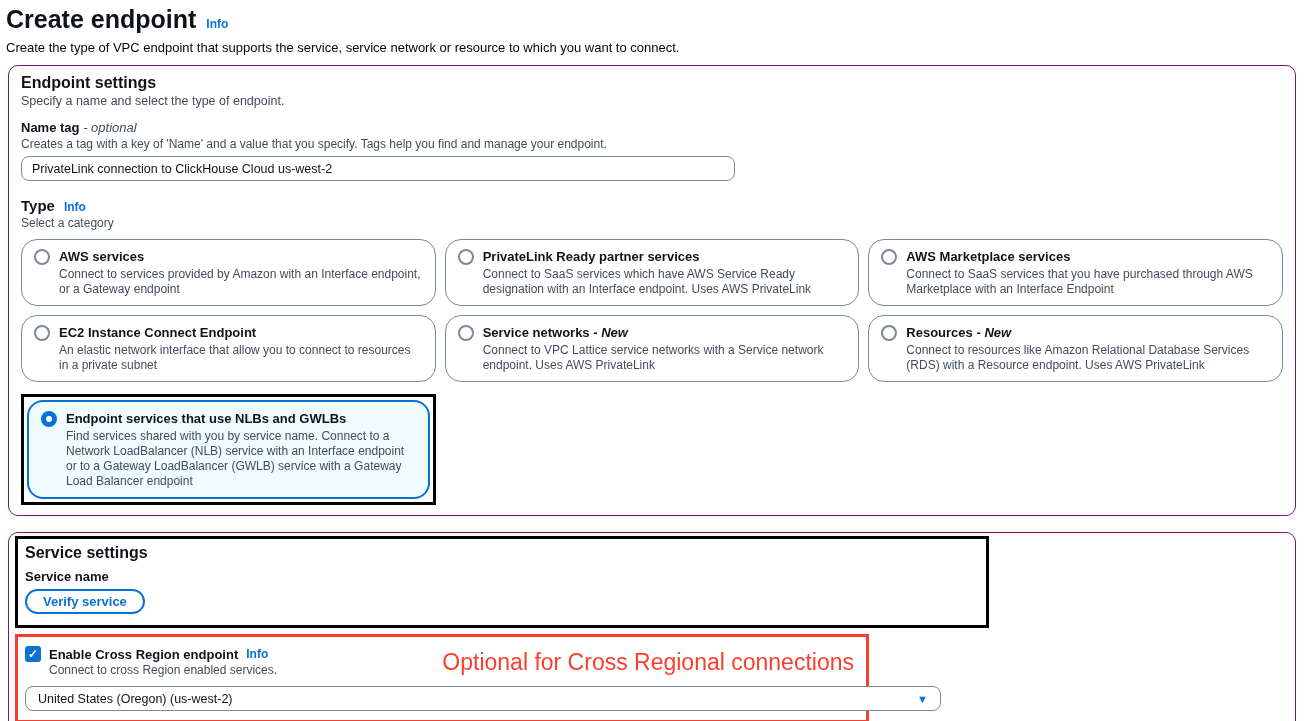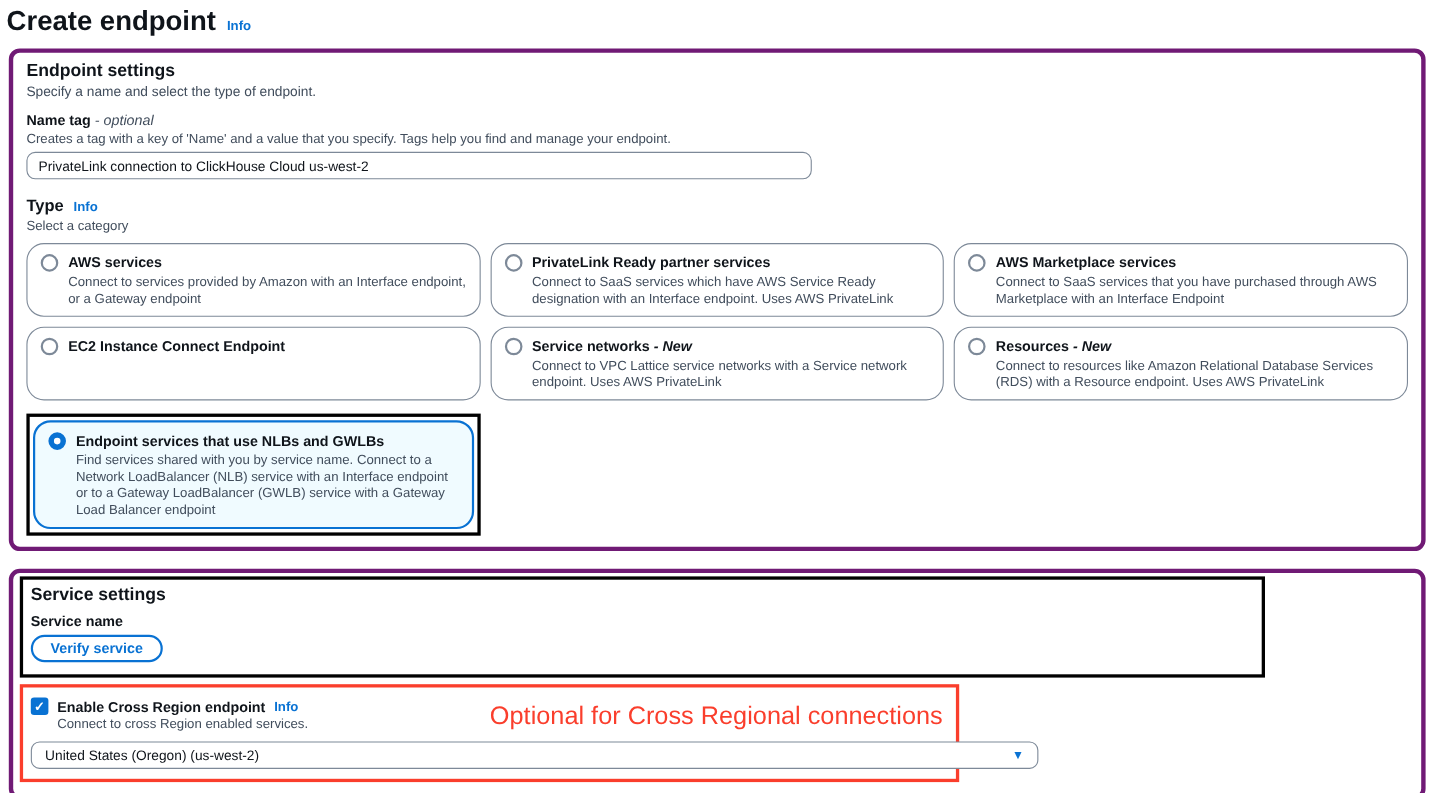--- a/index.html
+++ b/index.html
@@ -12,21 +12,21 @@
   }
   .page-header { padding: 5px 6px 0 6px; }
   .title-row { display: flex; align-items: baseline; gap: 10px; }
   h1 { font-size: 25px; font-weight: 700; color: #0f141a; }
   .info-link { color: #0972d3; font-size: 12px; font-weight: 700; text-decoration: none; cursor: pointer; }
   .page-desc { font-size: 13px; color: #000716; margin-top: 6px; }
 
   .card {
     margin: 10px 8px 0 8px;
     background: #fff;
-    border: 4px solid #701a75;
+    border: 1px solid #701a75;
     border-radius: 10px;
     padding: 8px 12px 10px 12px;
   }
   .card h2 { font-size: 16px; font-weight: 700; color: #0f141a; }
   .card-sub { font-size: 12.5px; color: #414d5c; margin-top: 2px; }
 
   .field-label { font-size: 13px; font-weight: 700; margin-top: 12px; }
   .optional { font-weight: 400; font-style: italic; color: #414d5c; }
   .field-help { font-size: 12px; color: #414d5c; margin-top: 2px; }
 
@@ -65,21 +65,21 @@
     grid-column: 1; margin-top: 3px;
     border: 3px solid #000; padding: 3px;
   }
   .option-card.selected {
     border: 2px solid #0972d3; background: #f0fbff; min-height: 0;
   }
 
   
   .card2 { padding: 3px 12px 12px 12px; margin-top: 16px; }
   .annot-black-2 {
-    border: 3px solid #000; width: 1132px;
+    border: 3px solid #000; width: 974px;
     padding: 5px 10px 11px 7px; margin-left: -6px;
   }
   .svc-row { display: flex; align-items: center; gap: 13px; margin-top: 5px; }
   .svc-input { width: 820px; margin-top: 0; }
   .verify-btn {
     height: 25px; padding: 0 16px;
     border: 2px solid #0972d3; border-radius: 14px;
     background: #fff; color: #0972d3; font-weight: 700; font-size: 13px;
     font-family: "Liberation Sans", sans-serif; cursor: pointer; white-space: nowrap;
   }
@@ -109,20 +109,21 @@
   .select-arrow { color: #0972d3; font-size: 11px; }
 </style>
 </head>
 <body>
 
 <div class="page-header">
   <div class="title-row">
     <h1>Create endpoint</h1>
     <a class="info-link">Info</a>
   </div>
+  <div class="page-desc">Create the type of VPC endpoint that supports the service, service network or resource to which you want to connect.</div>
 </div>
 
 <div class="card">
   <h2>Endpoint settings</h2>
   <div class="card-sub">Specify a name and select the type of endpoint.</div>
 
   <div class="field-label">
     <span>Name tag</span>
     <span class="optional">- optional</span>
   </div>
@@ -156,20 +157,21 @@
       <div>
         <div class="option-title">AWS Marketplace services</div>
         <div class="option-desc">Connect to SaaS services that you have purchased through AWS Marketplace with an Interface Endpoint</div>
       </div>
     </div>
 
     <div class="option-card">
       <span class="radio"></span>
       <div>
         <div class="option-title">EC2 Instance Connect Endpoint</div>
+        <div class="option-desc">An elastic network interface that allow you to connect to resources in a private subnet</div>
       </div>
     </div>
     <div class="option-card">
       <span class="radio"></span>
       <div>
         <div class="option-title">
           <span>Service networks</span>
           <span class="suffix-new">- New</span>
         </div>
         <div class="option-desc">Connect to VPC Lattice service networks with a Service network endpoint. Uses AWS PrivateLink</div>

